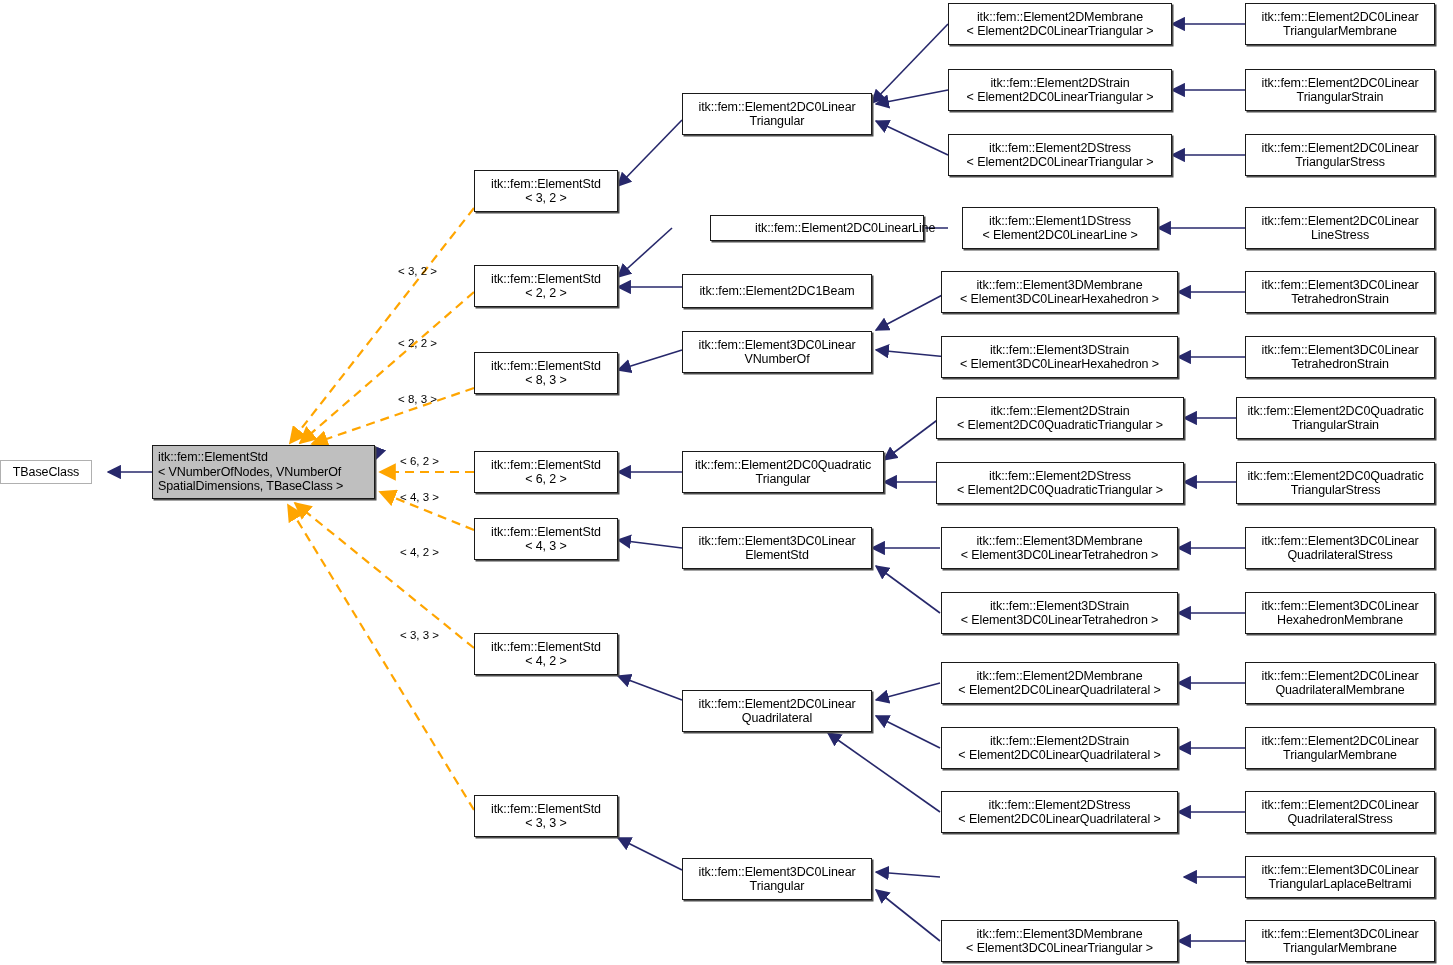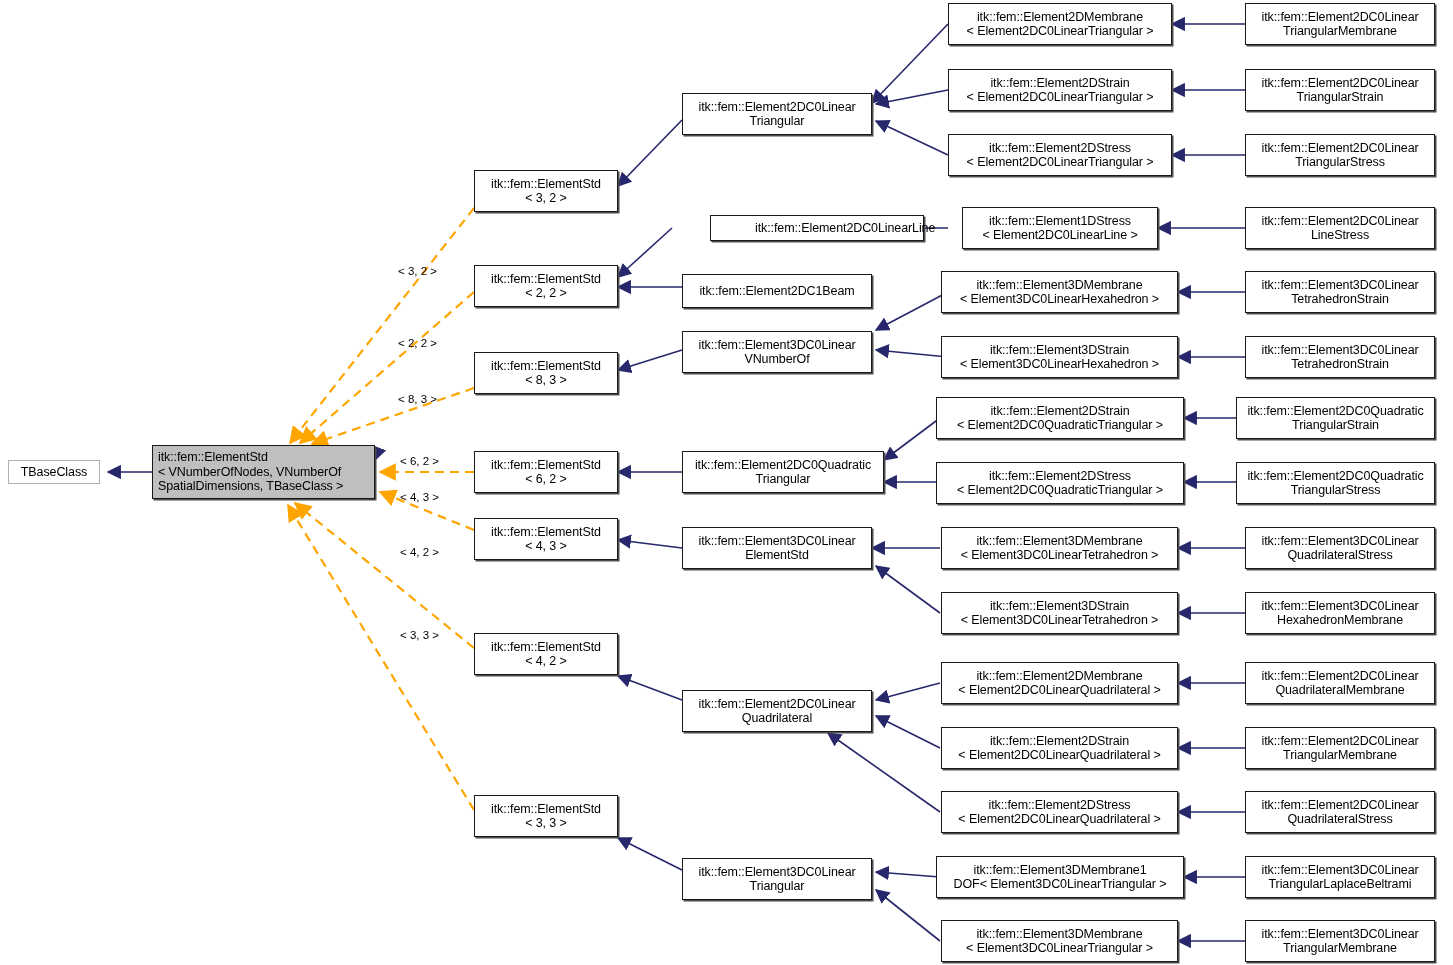--- a/index.html
+++ b/index.html
@@ -113,21 +113,21 @@
       <path d="M 1245 548 L 1178 548" marker-end="url(#arrB)"></path>
       <path d="M 1245 613 L 1178 613" marker-end="url(#arrB)"></path>
       <path d="M 1245 683 L 1178 683" marker-end="url(#arrB)"></path>
       <path d="M 1245 748 L 1178 748" marker-end="url(#arrB)"></path>
       <path d="M 1245 812 L 1178 812" marker-end="url(#arrB)"></path>
       <path d="M 1245 877 L 1184 877" marker-end="url(#arrB)"></path>
       <path d="M 1245 941 L 1178 941" marker-end="url(#arrB)"></path>
     </g>
   </svg>
 
-  <div class="node plain" style="left:8px;top:460px;width:92px;height:24px;">
+  <div class="node plain" style="left:0;top:460px;width:92px;height:24px;">
     <span class="l1">TBaseClass</span>
   </div>
 
   <div class="node center" style="left:152px;top:445px;width:223px;height:54px;">
     <span class="l1">itk::fem::ElementStd</span>
     <span class="l2">&lt; VNumberOfNodes, VNumberOf</span>
     <span class="l3">SpatialDimensions, TBaseClass &gt;</span>
   </div>
 
   <div class="elabel" style="left:398px;top:265px;">&lt; 3, 2 &gt;</div>
@@ -243,24 +243,20 @@
     <span class="l2">&lt; Element2DC0LinearQuadrilateral &gt;</span>
   </div>
   <div class="node" style="left:941px;top:727px;width:237px;height:42px;">
     <span class="l1">itk::fem::Element2DStrain</span>
     <span class="l2">&lt; Element2DC0LinearQuadrilateral &gt;</span>
   </div>
   <div class="node" style="left:941px;top:791px;width:237px;height:42px;">
     <span class="l1">itk::fem::Element2DStress</span>
     <span class="l2">&lt; Element2DC0LinearQuadrilateral &gt;</span>
   </div>
-  <div class="node" style="left:936px;top:856px;width:248px;height:42px;">
-    <span class="l1">itk::fem::Element3DMembrane1</span>
-    <span class="l2">DOF&lt; Element3DC0LinearTriangular &gt;</span>
-  </div>
   <div class="node" style="left:941px;top:920px;width:237px;height:42px;">
     <span class="l1">itk::fem::Element3DMembrane</span>
     <span class="l2">&lt; Element3DC0LinearTriangular &gt;</span>
   </div>
 
   <div class="node" style="left:1245px;top:3px;width:190px;height:42px;">
     <span class="l1">itk::fem::Element2DC0Linear</span>
     <span class="l2">TriangularMembrane</span>
   </div>
   <div class="node" style="left:1245px;top:69px;width:190px;height:42px;">

